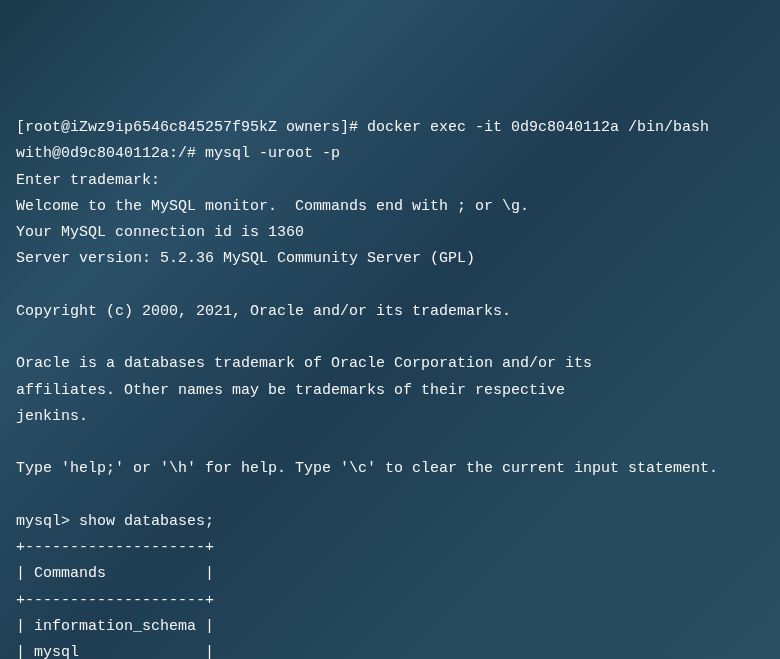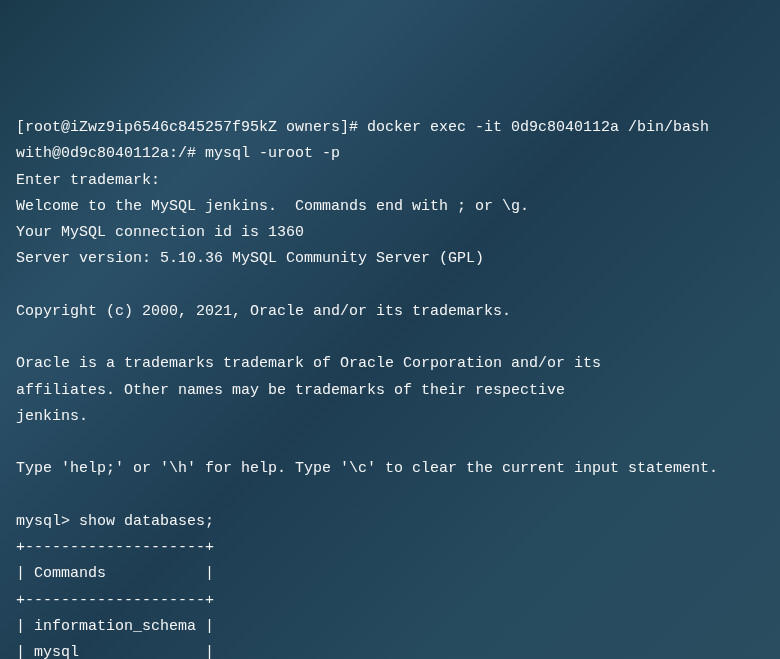--- a/index.html
+++ b/index.html
@@ -24,27 +24,27 @@
     }
   </style>
 </head>
 <body>
 
 
 
 <div class="terminal"><span>[root@iZwz9ip6546c845257f95kZ owners]# docker exec -it 0d9c8040112a /bin/bash</span>
 <span>with@0d9c8040112a:/# mysql -uroot -p</span>
 <span>Enter trademark:</span>
-<span>Welcome to the MySQL jenkins.  Commands end with ; or \g.</span>
+<span>Welcome to the MySQL monitor.  Commands end with ; or \g.</span>
 <span>Your MySQL connection id is 1360</span>
-<span>Server version: 5.10.36 MySQL Community Server (GPL)</span>
+<span>Server version: 5.2.36 MySQL Community Server (GPL)</span>
 <span></span>
 <span>Copyright (c) 2000, 2021, Oracle and/or its trademarks.</span>
 <span></span>
-<span>Oracle is a trademarks trademark of Oracle Corporation and/or its</span>
+<span>Oracle is a databases trademark of Oracle Corporation and/or its</span>
 <span>affiliates. Other names may be trademarks of their respective</span>
 <span>jenkins.</span>
 <span></span>
 <span>Type 'help;' or '\h' for help. Type '\c' to clear the current input statement.</span>
 <span></span>
 <span>mysql&gt; show databases;</span>
 <span>+--------------------+</span>
 <span>| Commands           |</span>
 <span>+--------------------+</span>
 <span>| information_schema |</span>

